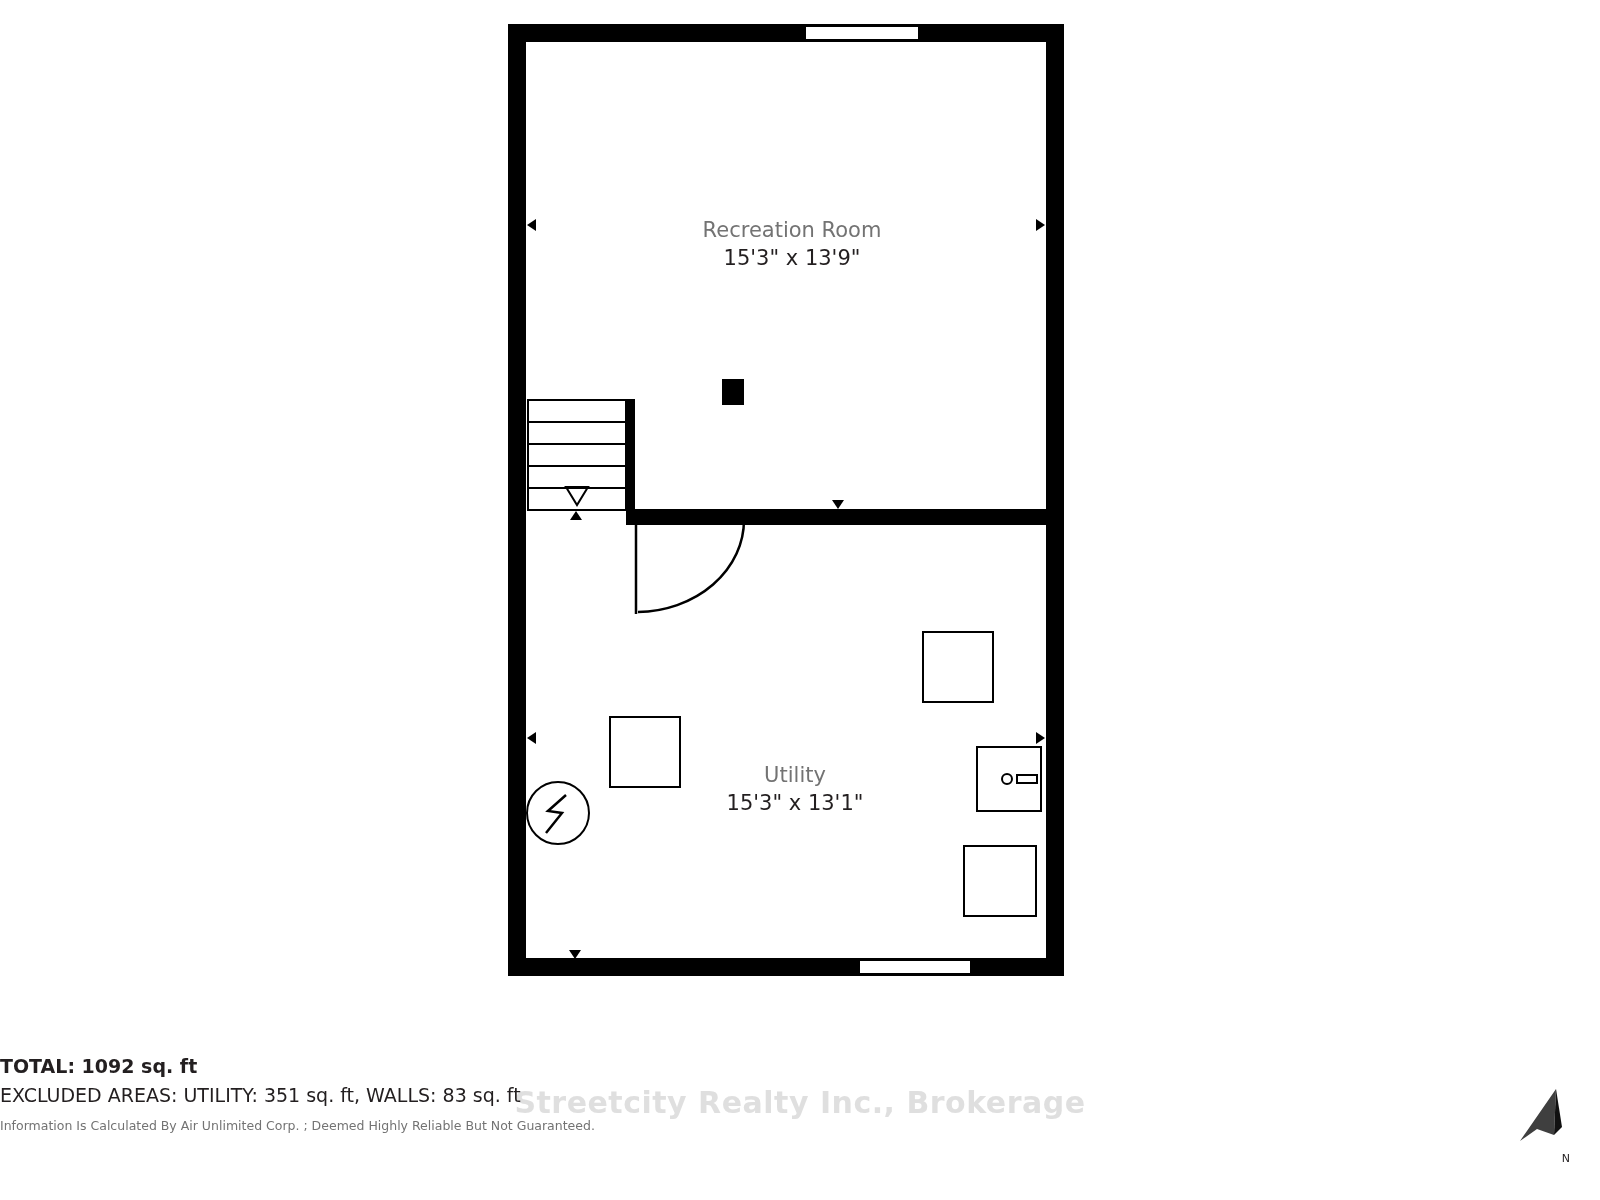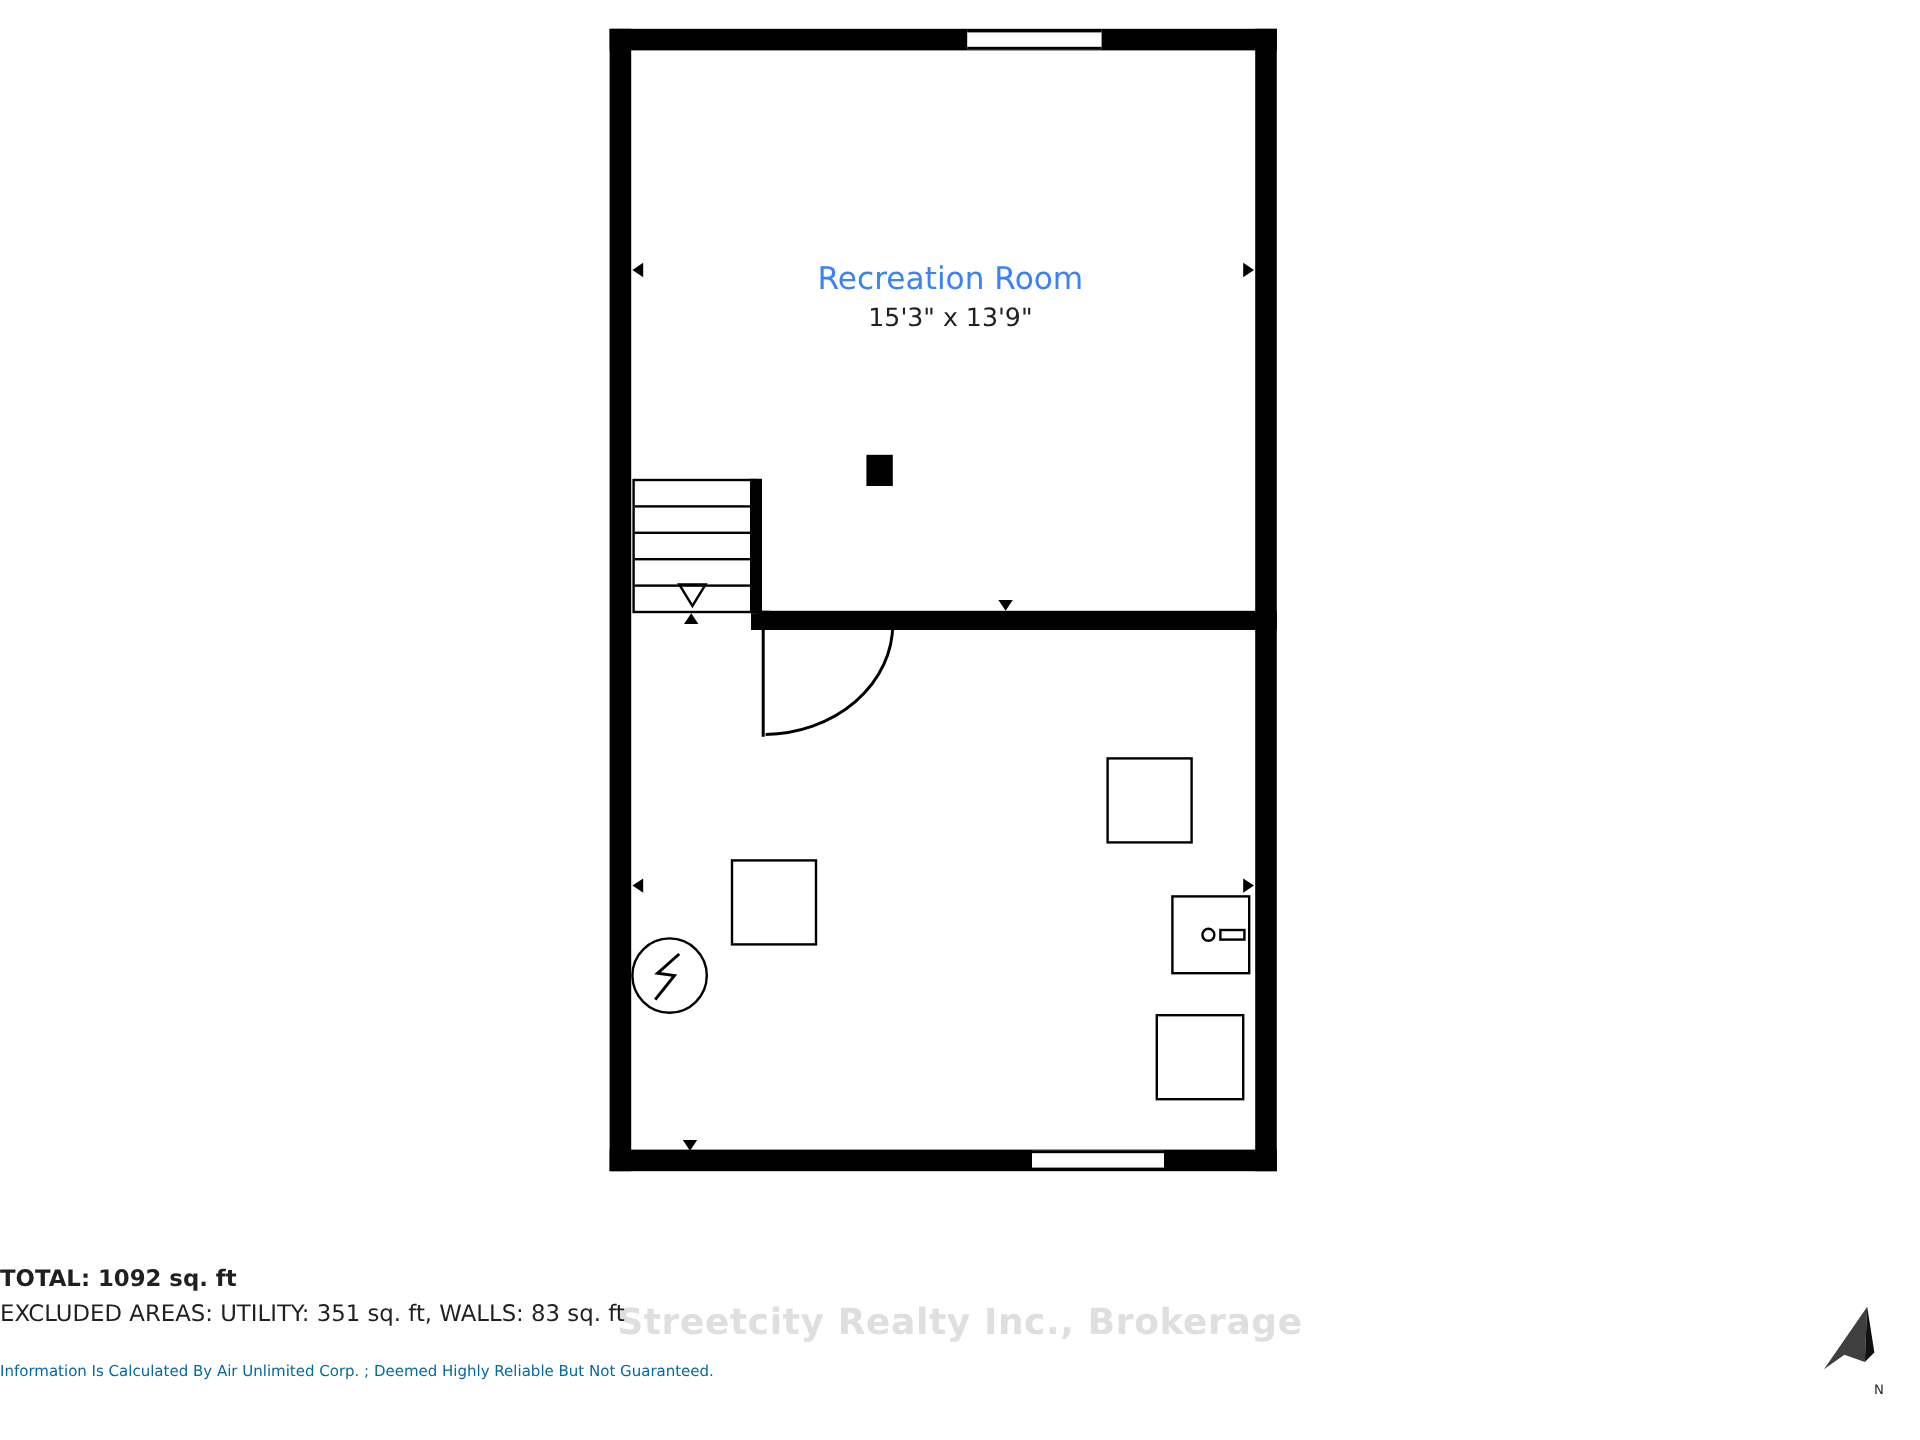--- a/index.html
+++ b/index.html
@@ -32,22 +32,22 @@
 
   
   .room-label {
     position: absolute;
     text-align: center;
     line-height: 1.35;
     white-space: nowrap;
   }
   .room-label .room-name {
     display: block;
-    font-size: 26px;
-    color: #3b82f6;
+    font-size: 21px;
+    color: #737373;
   }
   .room-label .room-dims {
     display: block;
     font-size: 21px;
     color: #231f20;
   }
 
   
   .box-outline {
     position: absolute;
@@ -168,23 +168,23 @@
     color: #231f20;
     line-height: 1.5;
   }
   #summary .excluded {
     font-size: 19px;
     color: #231f20;
     line-height: 1.5;
   }
   #summary .disclaimer {
     font-size: 12.5px;
-    color: #0369a1;
+    color: #737373;
     line-height: 1.6;
-    margin-top: 24px;
+    margin-top: 7px;
   }
 
   
   #watermark {
     position: absolute;
     left: 0;
     top: 1085px;
     width: 1600px;
     text-align: center;
     font-size: 30px;
@@ -254,20 +254,24 @@
     <polygon points="6,4 28,4 17,22" fill="none" stroke="#000" stroke-width="2"></polygon>
   </svg>
   <div class="marker up" style="left:570px; top:511px;"></div>
 
   <svg class="door-swing" style="left:634px; top:518px; width:116px; height:100px;" viewBox="0 0 116 100">
     <line x1="2" y1="2" x2="110" y2="2" stroke="#000" stroke-width="3"></line>
     <path d="M 110 2 A 108 92 0 0 1 4 94" fill="none" stroke="#000" stroke-width="2.5"></path>
     <line x1="2" y1="2" x2="2" y2="96" stroke="#000" stroke-width="2.5"></line>
   </svg>
 
+  <div class="room-label" style="left:595px; top:761px; width:400px;">
+    <span class="room-name">Utility</span>
+    <span class="room-dims">15'3" x 13'1"</span>
+  </div>
 
   <div class="marker left" style="left:527px; top:732px;"></div>
   <div class="marker right" style="left:1036px; top:732px;"></div>
   <div class="marker down" style="left:569px; top:950px;"></div>
 
   <div class="box-outline" style="left:609px; top:716px; width:72px; height:72px;"></div>
   <div class="box-outline" style="left:922px; top:631px; width:72px; height:72px;"></div>
   <div class="box-outline" style="left:963px; top:845px; width:74px; height:72px;"></div>
 
   <div class="furnace-detail" style="left:976px; top:746px; width:66px; height:66px;"></div>

